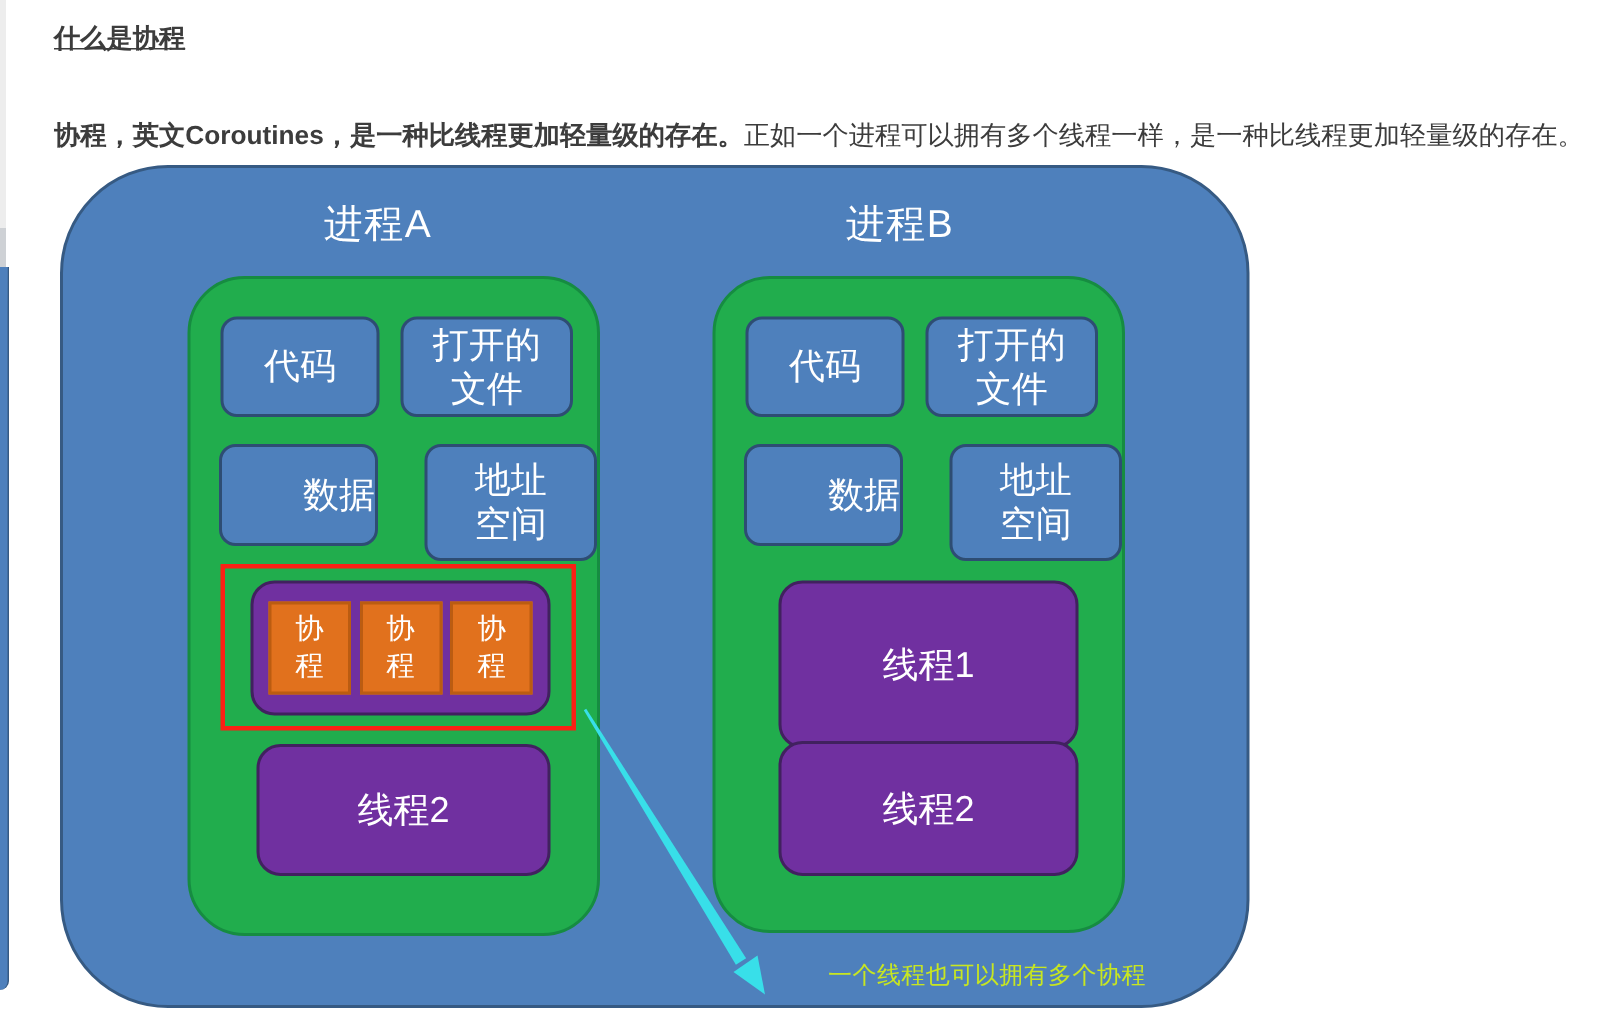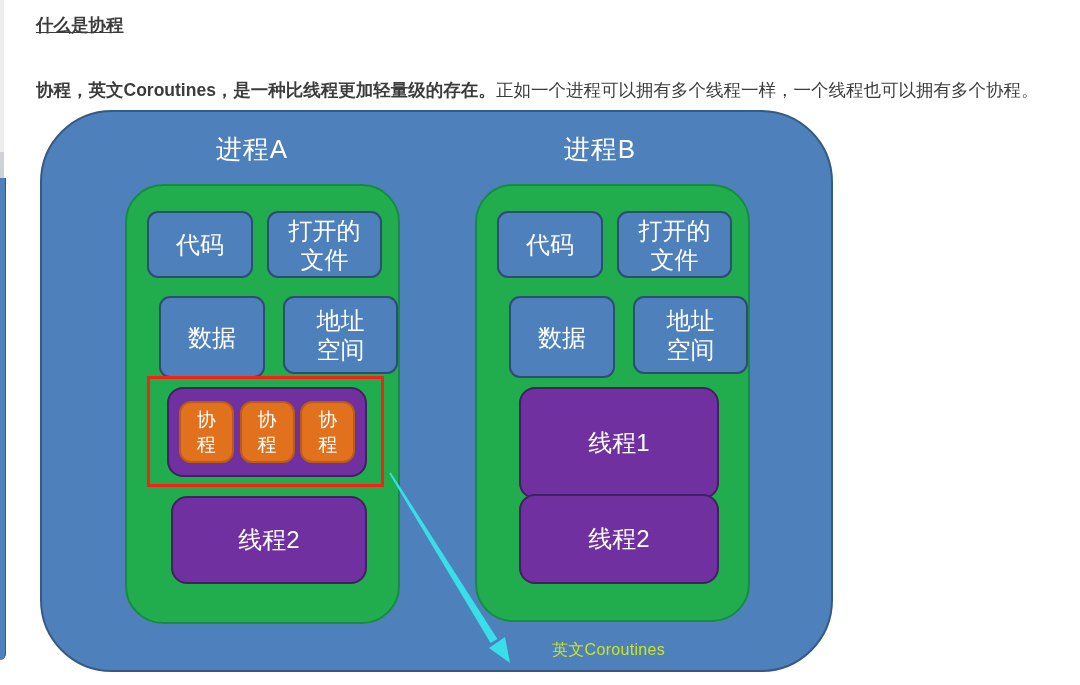--- a/index.html
+++ b/index.html
@@ -44,38 +44,38 @@
     position: absolute; background: #4e80bc; border: 2px solid #2e4d73;
     border-radius: 11px; box-sizing: border-box;
     display: flex; align-items: center; justify-content: center;
   }
   .res-box .res-label {
     color: #ffffff; font-size: 24px; line-height: 29px;
     white-space: pre-line; text-align: center;
   }
   .res-tl { left: 20px;  top: 25px;  width: 106px; height: 67px; }
   .res-tr { left: 140px; top: 25px;  width: 115px; height: 67px; }
-  .res-bl { left: 32px;  top: 110px; width: 106px; height: 82px; }
+  .res-bl { left: 19px;  top: 110px; width: 106px; height: 68px; justify-content: flex-end; }
   .res-br { left: 156px; top: 110px; width: 115px; height: 78px; }
 
   .purple-box {
     position: absolute; background: #7030a0; border: 2px solid #41215f;
     border-radius: 16px; box-sizing: border-box;
     display: flex; align-items: center; justify-content: center;
     color: #ffffff; font-size: 24px;
   }
   .co-thread { left: 40px; top: 201px; width: 200px; height: 90px;
                justify-content: space-evenly; padding: 0 4px; }
   .thread2-a { left: 44px; top: 310px; width: 196px; height: 88px; }
   .thread1-b { left: 42px; top: 201px; width: 200px; height: 112px; }
   .thread2-b { left: 42px; top: 308px; width: 200px; height: 90px; }
 
   .co-box {
     width: 55px; height: 62px; background: #e1711d; border: 2px solid #bb5c11;
-    border-radius: 12px; box-sizing: border-box;
+    border-radius: 0; box-sizing: border-box;
     display: flex; align-items: center; justify-content: center;
   }
   .co-box .co-label {
     width: 1.15em; color: #ffffff; font-size: 19px; line-height: 25px;
     text-align: center; word-break: break-all;
   }
 
   .red-rect {
     position: absolute; left: 20px; top: 190px; width: 237px; height: 111px;
     border: 3px solid #fb2015; box-sizing: border-box; z-index: 4;
@@ -91,21 +91,21 @@
 </style>
 </head>
 <body>
 
 <div class="edge-gray"></div>
 <div class="edge-thumb"></div>
 <div class="edge-blue"></div>
 
 <div class="heading">什么是协程</div>
 
-<p class="intro"><span class="bold">协程，英文Coroutines，是一种比线程更加轻量级的存在。</span><span>正如一个进程可以拥有多个线程一样，一个线程也可以拥有多个协程。</span></p>
+<p class="intro"><span class="bold">协程，英文Coroutines，是一种比线程更加轻量级的存在。</span><span>正如一个进程可以拥有多个线程一样，是一种比线程更加轻量级的存在。</span></p>
 
 <div class="diagram">
 
   <div class="proc-title a">进程A</div>
   <div class="proc-title b">进程B</div>
 
   <div class="green-box a">
     <div class="res-box res-tl">
       <span class="res-label">代码</span>
     </div>
@@ -157,13 +157,13 @@
     <div class="purple-box thread1-b">线程1</div>
     <div class="purple-box thread2-b">线程2</div>
   </div>
 </div>
 
 <svg class="arrow-svg" viewBox="0 0 1080 685">
   <polygon points="390.8,472.5 389.2,473.5 490.6,643.1 497.4,638.9" fill="#38dfe9"></polygon>
   <polygon points="510,663 489,648 505,637" fill="#38dfe9"></polygon>
 </svg>
 
-<div class="annotation">英文Coroutines</div>
+<div class="annotation">一个线程也可以拥有多个协程</div>
 
 </body></html>

